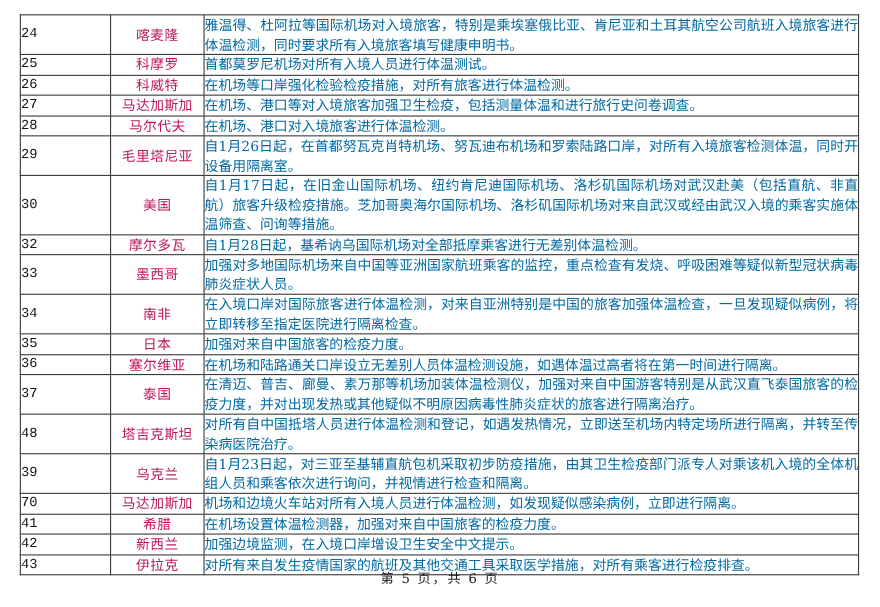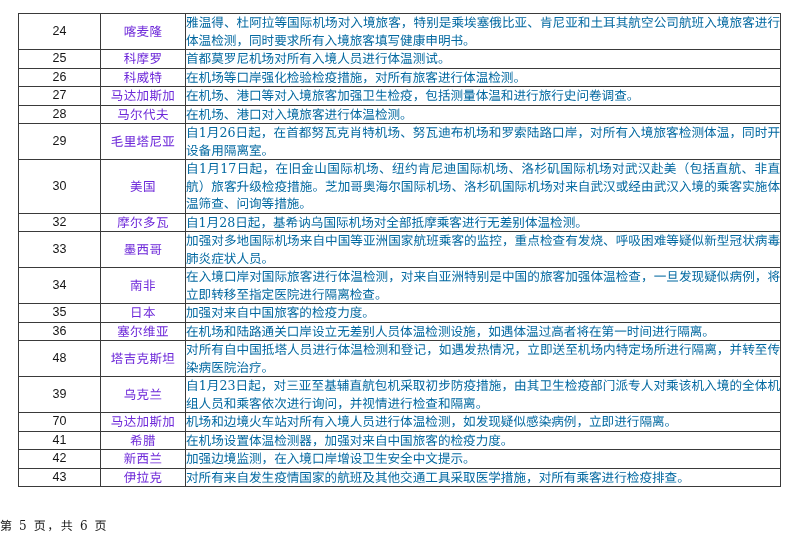--- a/index.html
+++ b/index.html
@@ -38,52 +38,52 @@
   table.measures col.c-country { width: 85px; }
   table.measures col.c-measure { width: 595px; }
 
   table.measures td {
     border: 1px solid #3a3a3a;
     padding: 0;
     vertical-align: middle;
     background: #ffffff;
   }
   td.idx {
-    text-align: center;
-    font-family: Liberation Sans, sans-serif;
+    font-family: Liberation Mono, monospace;
     font-size: 12.5px;
     line-height: 17.5px;
     color: #151515;
     padding: 2px 2px;
   }
   td.country {
     text-align: center;
     font-family: "DejaVu Serif", "Liberation Serif", serif;
     font-size: 12.5px;
     line-height: 17.5px;
-    color: #6d28d9;
+    color: #be185d;
     letter-spacing: 0.4px;
     padding: 2px 2px;
   }
   td.measure {
     text-align: left;
     font-family: "DejaVu Serif", "Liberation Serif", serif;
     font-size: 12.6px;
     line-height: 17.5px;
     color: #0369a1;
     padding: 2px 3px 2px 4px;
     text-align: justify;
     text-justify: inter-ideograph;
     word-break: break-all;
   }
   .footer {
     position: absolute;
     left: 0;
     top: 516px;
     width: 800px;
+    text-align: center;
     font-family: "DejaVu Serif", "Liberation Serif", serif;
     font-size: 12px;
     color: #1a1a1a;
     letter-spacing: 1.6px;
   }
 </style>
 </head>
 <body>
 
 <div class="page">
@@ -150,20 +150,25 @@
             <td class="idx">35</td>
             <td class="country">日本</td>
             <td class="measure">加强对来自中国旅客的检疫力度。</td>
           </tr>
           <tr>
             <td class="idx">36</td>
             <td class="country">塞尔维亚</td>
             <td class="measure">在机场和陆路通关口岸设立无差别人员体温检测设施，如遇体温过高者将在第一时间进行隔离。</td>
           </tr>
           <tr>
+            <td class="idx">37</td>
+            <td class="country">泰国</td>
+            <td class="measure">在清迈、普吉、廊曼、素万那等机场加装体温检测仪，加强对来自中国游客特别是从武汉直飞泰国旅客的检疫力度，并对出现发热或其他疑似不明原因病毒性肺炎症状的旅客进行隔离治疗。</td>
+          </tr>
+          <tr>
             <td class="idx">48</td>
             <td class="country">塔吉克斯坦</td>
             <td class="measure">对所有自中国抵塔人员进行体温检测和登记，如遇发热情况，立即送至机场内特定场所进行隔离，并转至传染病医院治疗。</td>
           </tr>
           <tr>
             <td class="idx">39</td>
             <td class="country">乌克兰</td>
             <td class="measure">自1月23日起，对三亚至基辅直航包机采取初步防疫措施，由其卫生检疫部门派专人对乘该机入境的全体机组人员和乘客依次进行询问，并视情进行检查和隔离。</td>
           </tr>
           <tr>

